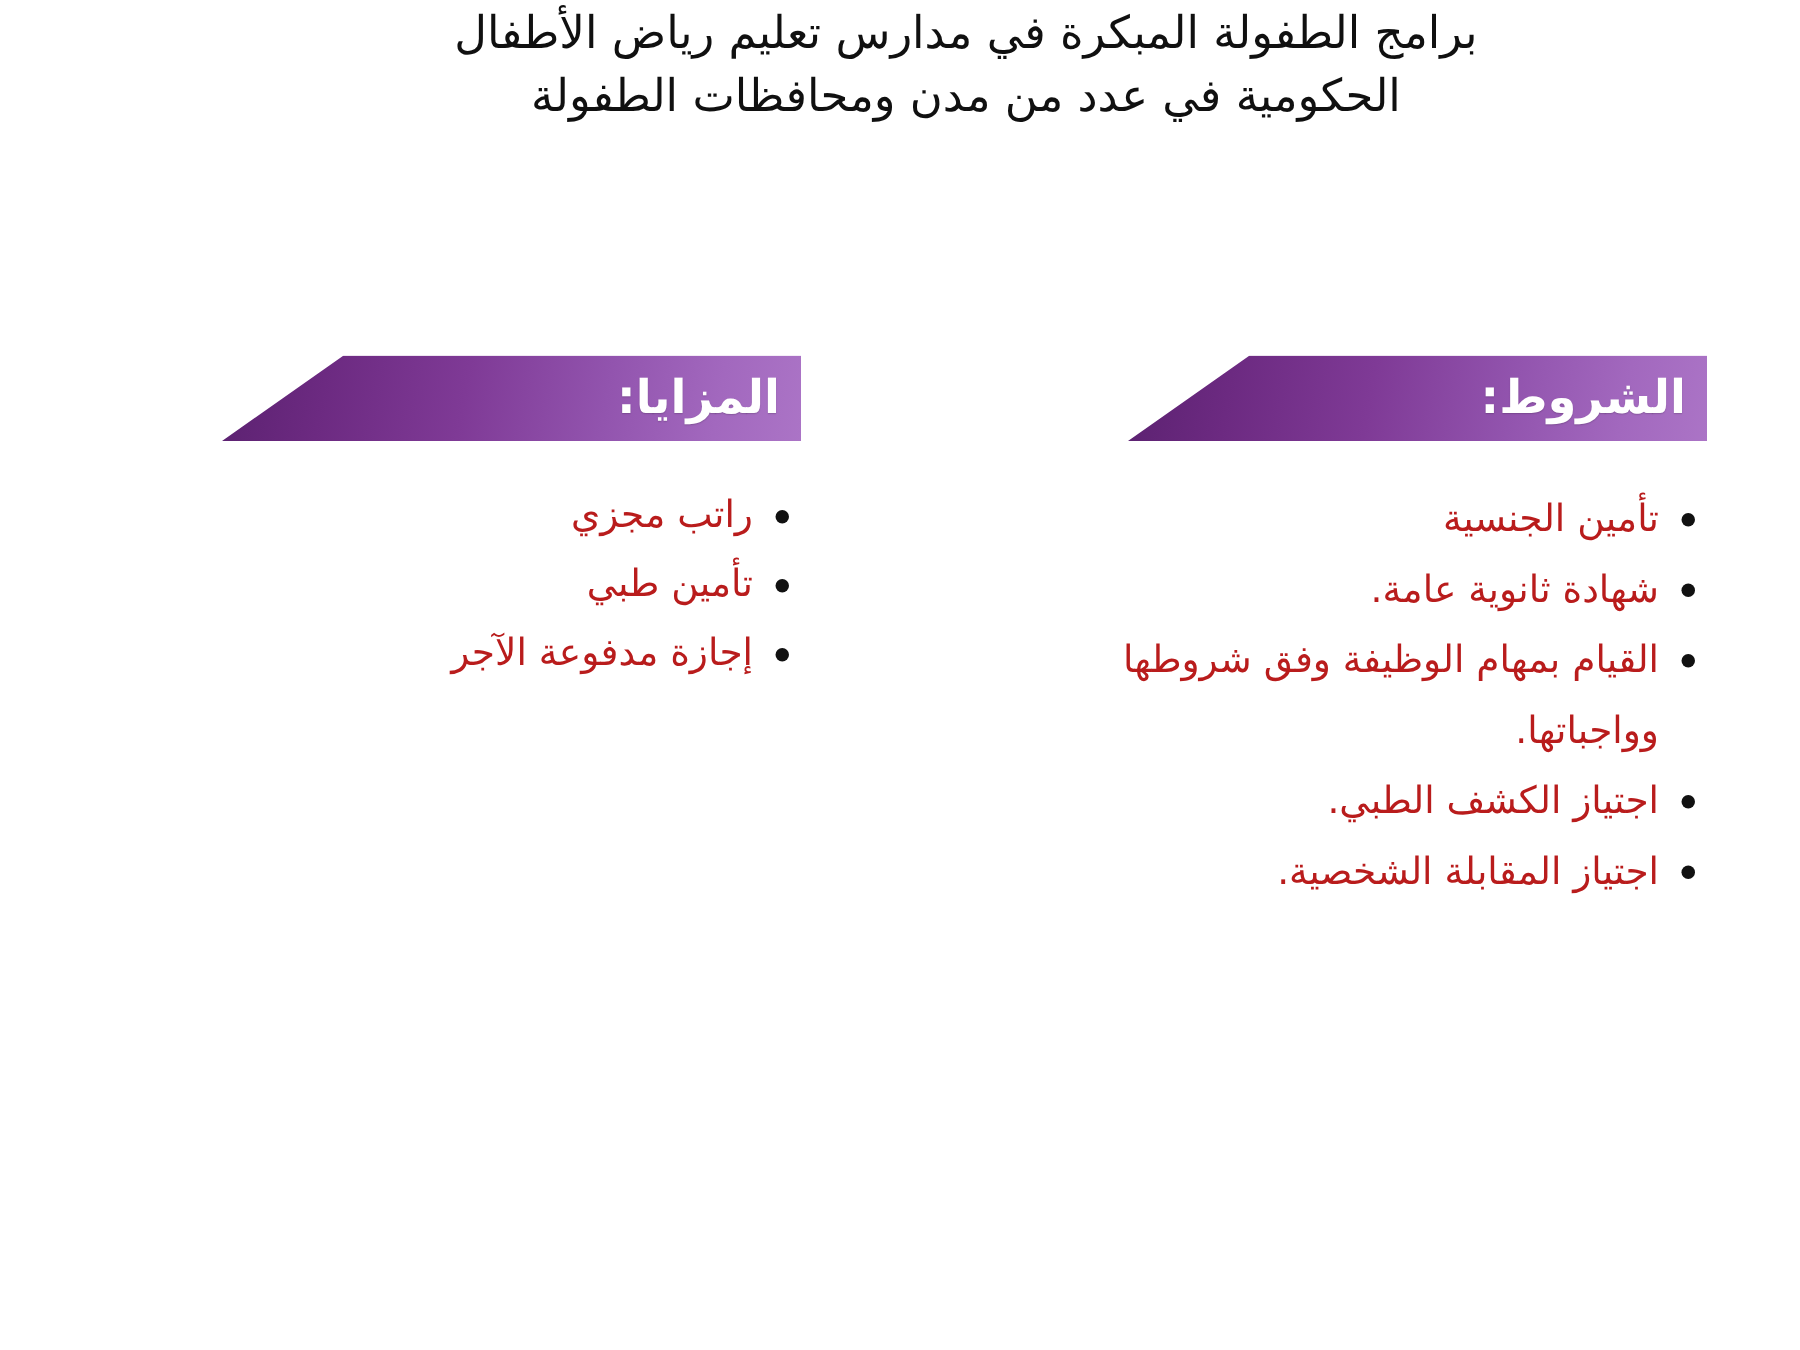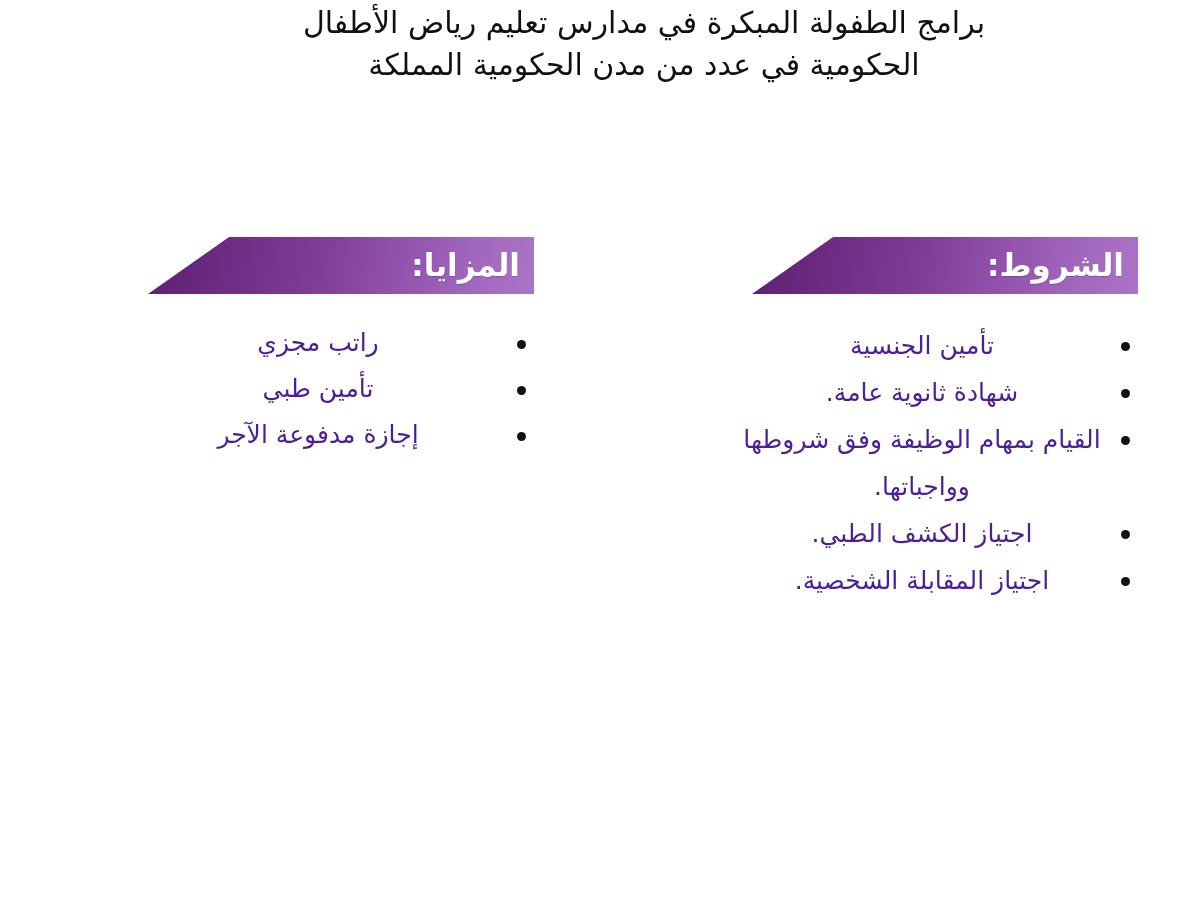--- a/index.html
+++ b/index.html
@@ -117,25 +117,25 @@
     margin-top: 26px;
     width: 400px;
   }
 
   ul.item-list li {
     position: relative;
     font-family: "DejaVu Sans", "Liberation Sans", sans-serif;
     font-size: 25px;
     font-weight: 400;
     line-height: 47px;
-    color: #4c1d95;
+    color: #b91c1c;
     padding-right: 32px;
     margin: 0;
     direction: rtl;
-    text-align: center;
+    text-align: right;
   }
 
   ul.item-list li::before {
     content: "";
     position: absolute;
     right: 8px;
     top: 20px;
     width: 9px;
     height: 9px;
     border-radius: 50%;
@@ -146,21 +146,21 @@
     line-height: 46px;
   }
 </style>
 </head>
 <body>
 
 <div id="poster">
 
   <div class="title-block">
     <div class="title-line">برامج الطفولة المبكرة في مدارس تعليم رياض الأطفال</div>
-    <div class="title-line">الحكومية في عدد من مدن الحكومية المملكة</div>
+    <div class="title-line">الحكومية في عدد من مدن ومحافظات الطفولة</div>
   </div>
 
   <div class="columns">
 
     <div class="col col-conditions">
       <div class="banner">
         <span class="banner-text">الشروط:</span>
       </div>
       <ul class="item-list">
         <li>تأمين الجنسية</li>

